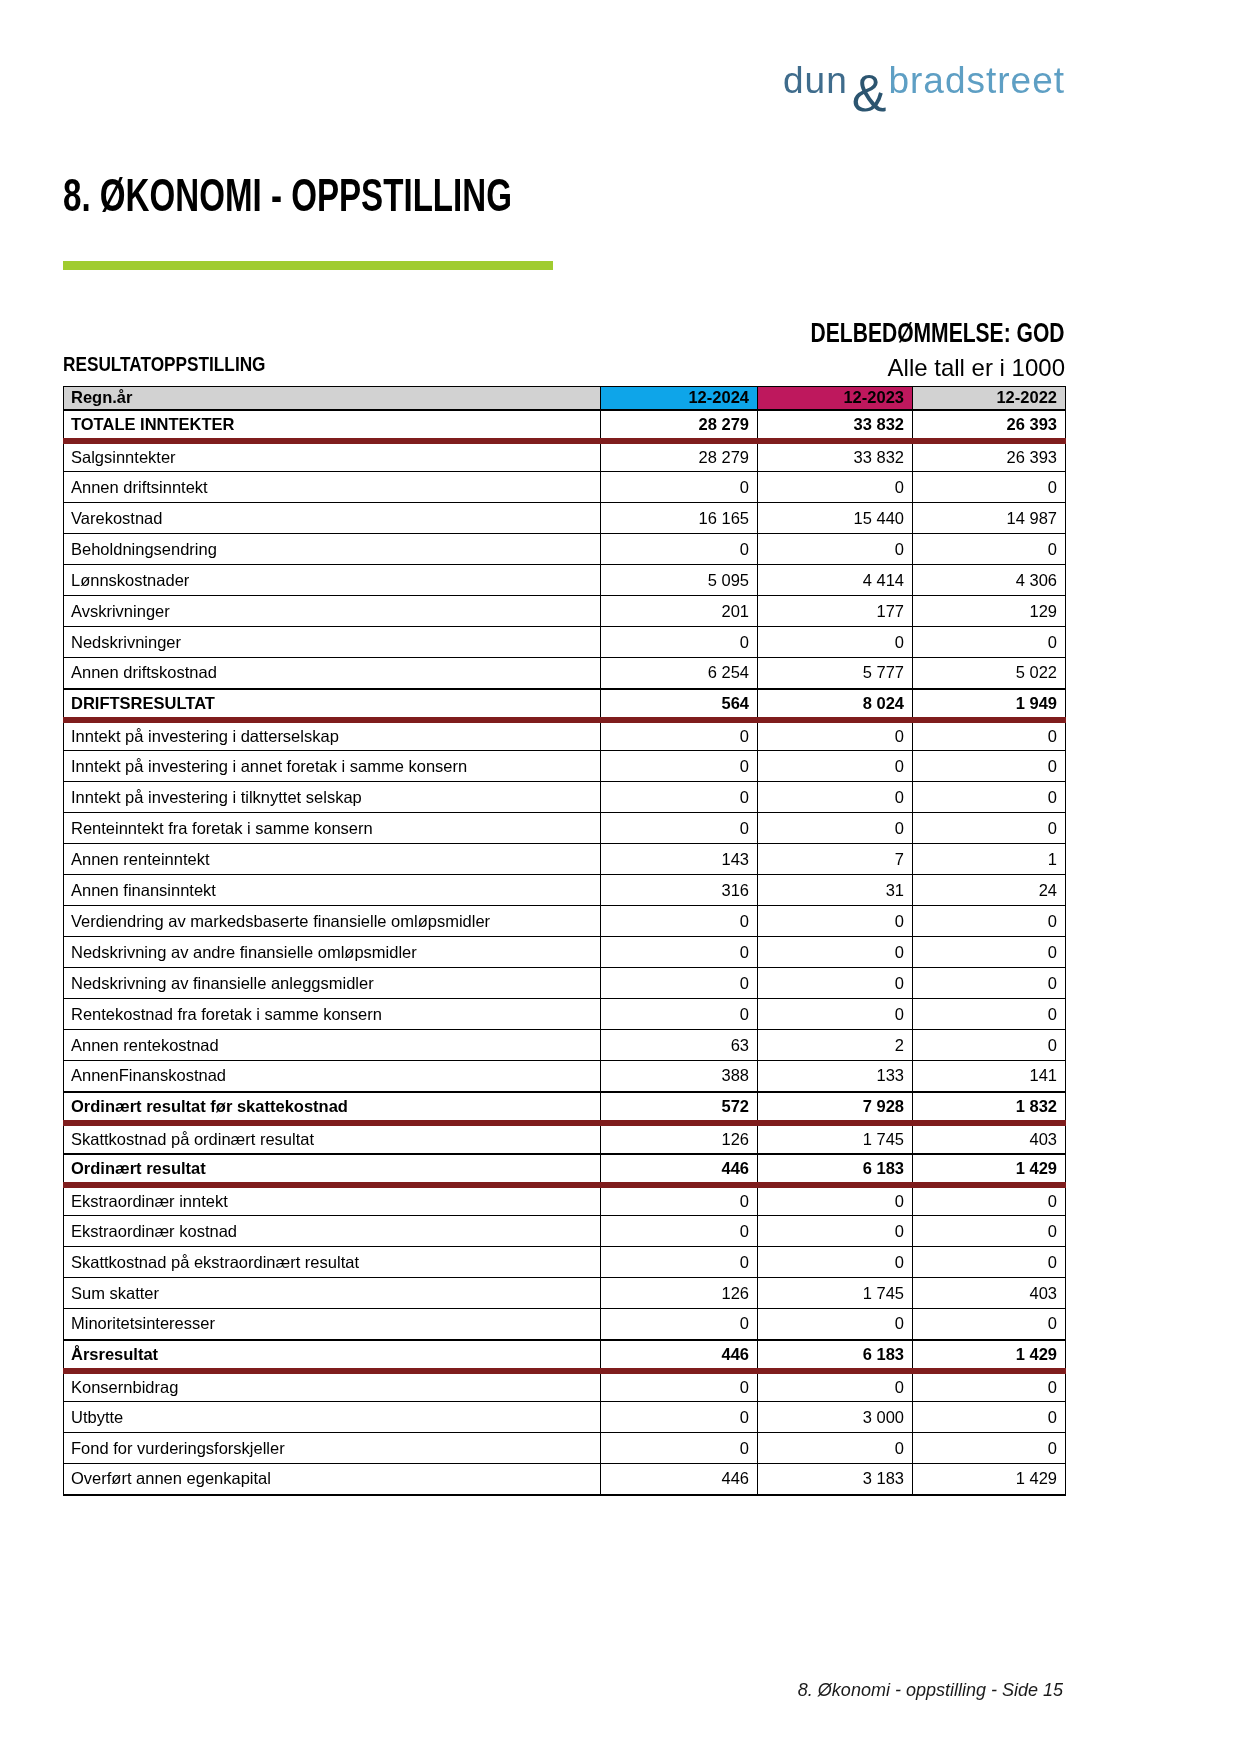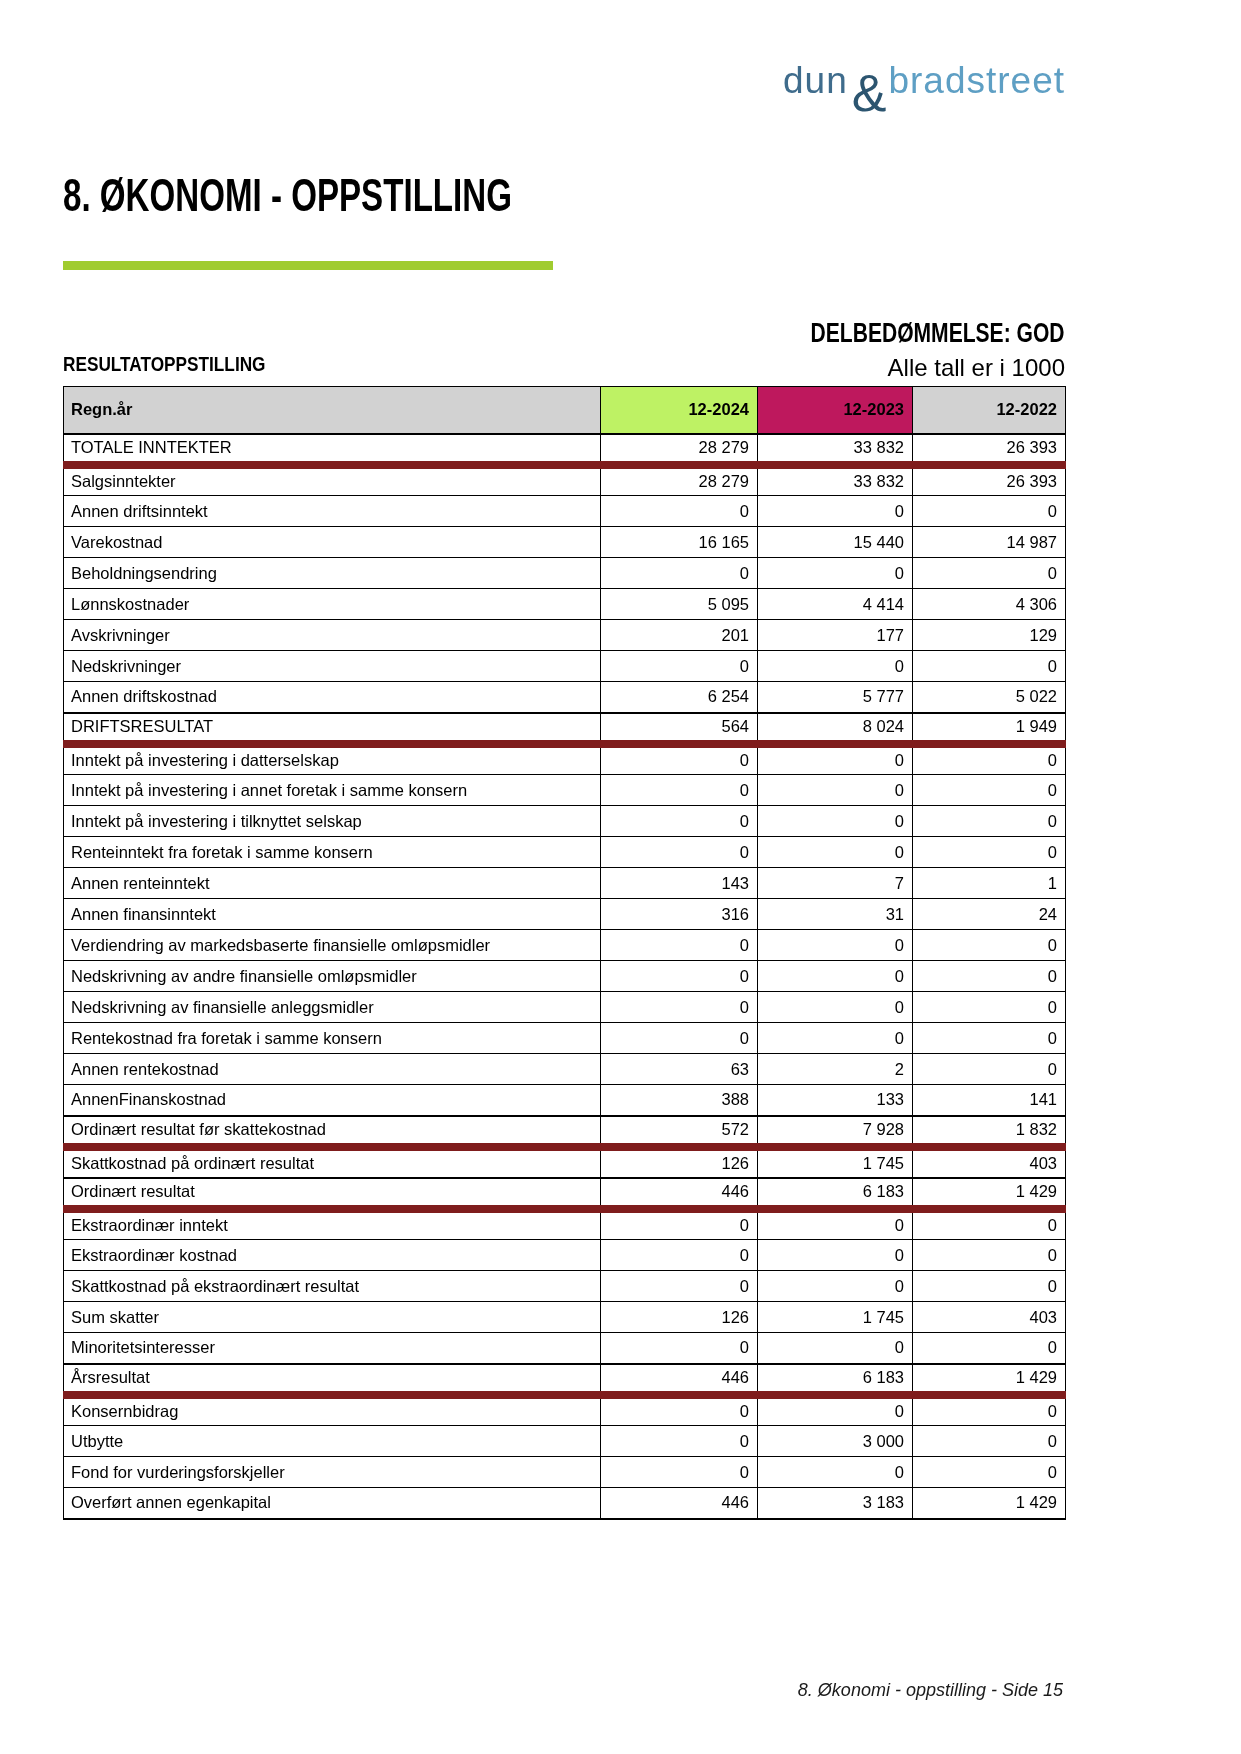--- a/index.html
+++ b/index.html
@@ -104,28 +104,28 @@
     height: 31px;
     vertical-align: middle;
     padding: 0 8px 0 7px;
     overflow: hidden;
     white-space: nowrap;
   }
   .result-table thead th {
     border-bottom: 2px solid #000;
     font-weight: bold;
     text-align: right;
-    height: 47px;
+    height: 23px;
   }
   .result-table thead th:first-child { text-align: left; }
   .result-table td.num { text-align: right; }
   .result-table tr.strong td {
-    font-weight: normal;
+    font-weight: bold;
     border-top: 2px solid #000;
-    border-bottom: 8px solid #7f1d1d;
+    border-bottom: 6px solid #7f1d1d;
   }
   .result-table tbody tr:last-child td { border-bottom: 2px solid #000; }
 
   
   .footer {
     position: absolute;
     top: 1680px;
     right: 178px;
     font-size: 18px;
     white-space: nowrap;
@@ -154,21 +154,21 @@
   <table class="result-table">
     <colgroup>
       <col style="width: 537px">
       <col style="width: 157px">
       <col style="width: 155px">
       <col style="width: 153px">
     </colgroup>
     <thead>
       <tr id="head-row">
           <th style="background: rgb(210, 210, 210);">Regn.år</th>
-          <th style="background: #bef264;">12-2024</th>
+          <th style="background: #0ea5e9;">12-2024</th>
           <th style="background: #be185d;">12-2023</th>
           <th style="background: rgb(210, 210, 210); padding-left: 48px;">12-2022</th>
         </tr>
     </thead>
     <tbody id="table-body">
         <tr class="strong">
           <td>TOTALE INNTEKTER</td>
           <td class="num">28 279</td>
           <td class="num">33 832</td>
           <td class="num">26 393</td>

